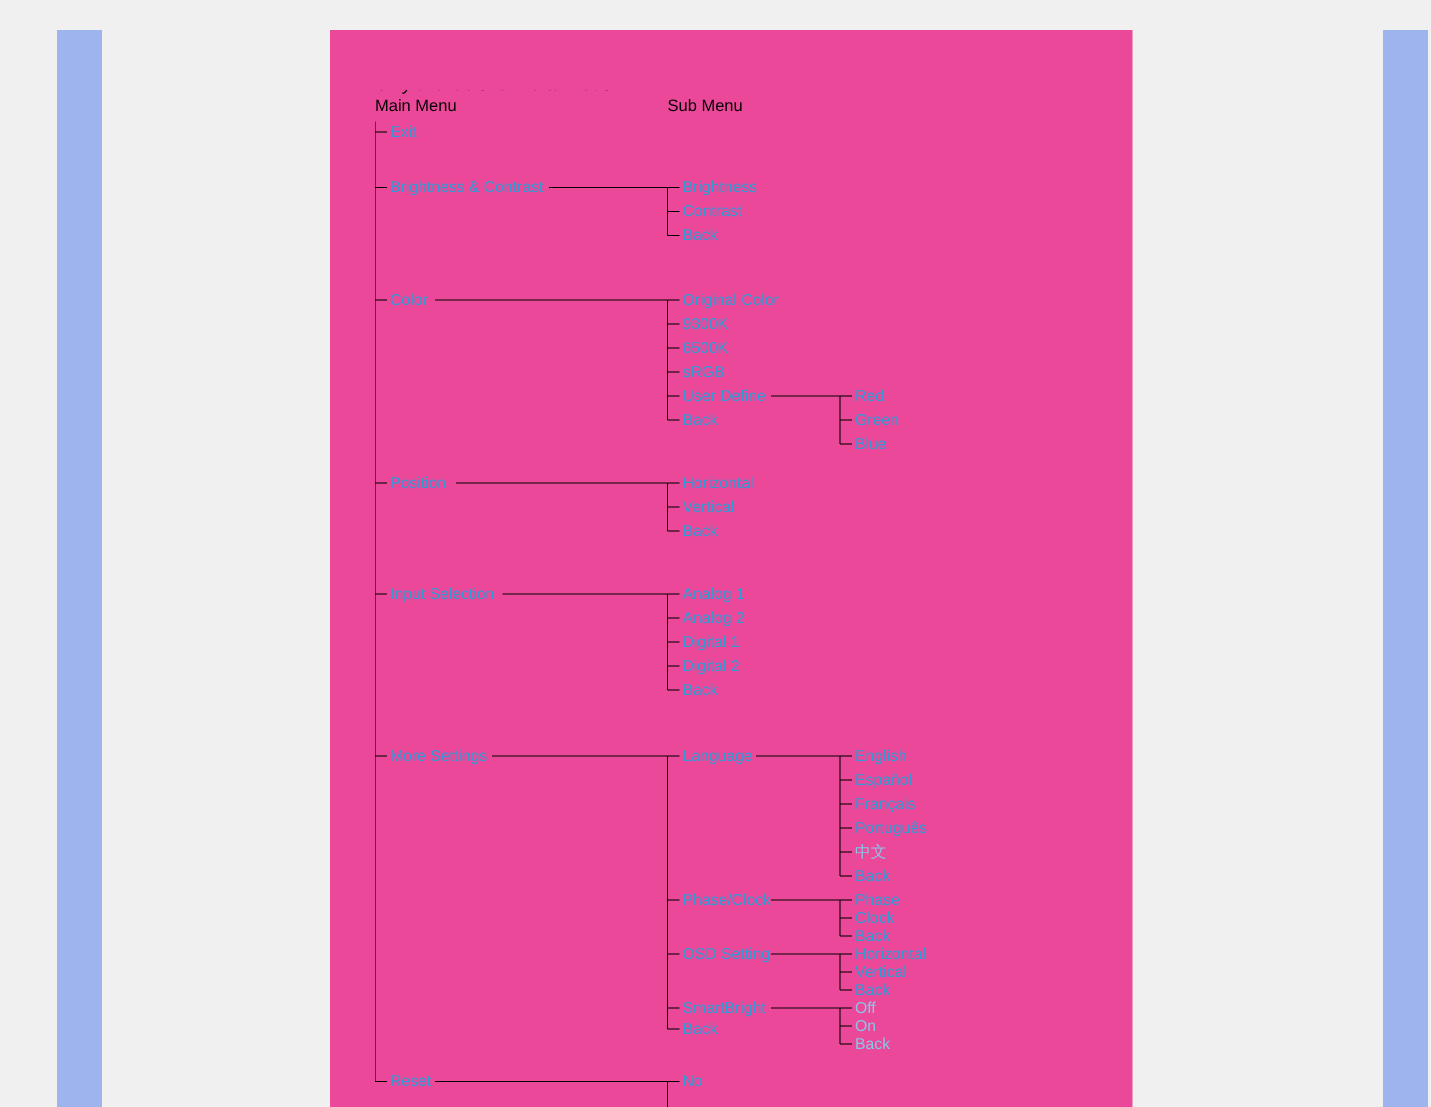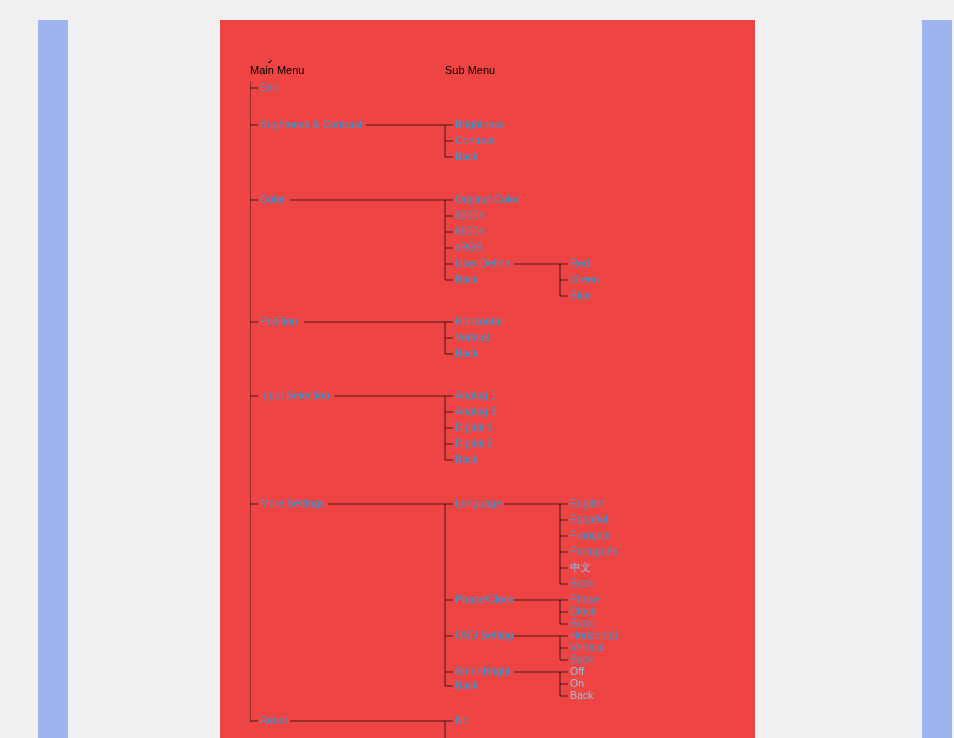--- a/index.html
+++ b/index.html
@@ -23,21 +23,21 @@
     background: #9db4ef;
   }
   .blue-left { left: 38px; }
   .blue-right { right: 2px; }
   .page {
     position: absolute;
     left: 220px;
     top: 20px;
     width: 535px;
     height: 718px;
-    background: #ef4444;
+    background: #ec4899;
   }
   svg.tree {
     position: absolute;
     left: 30px;
     top: 40px;
     width: 480px;
     height: 680px;
   }
   text.heading-italic {
     font-style: italic;

